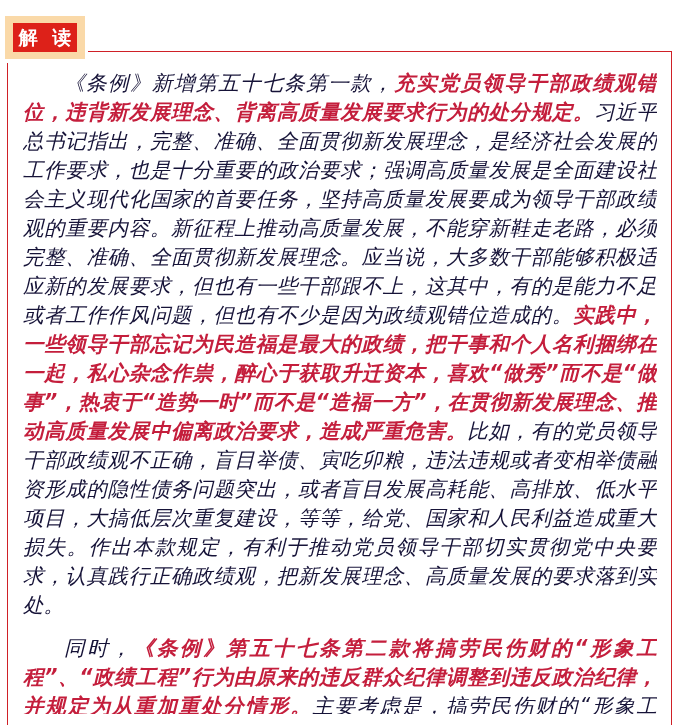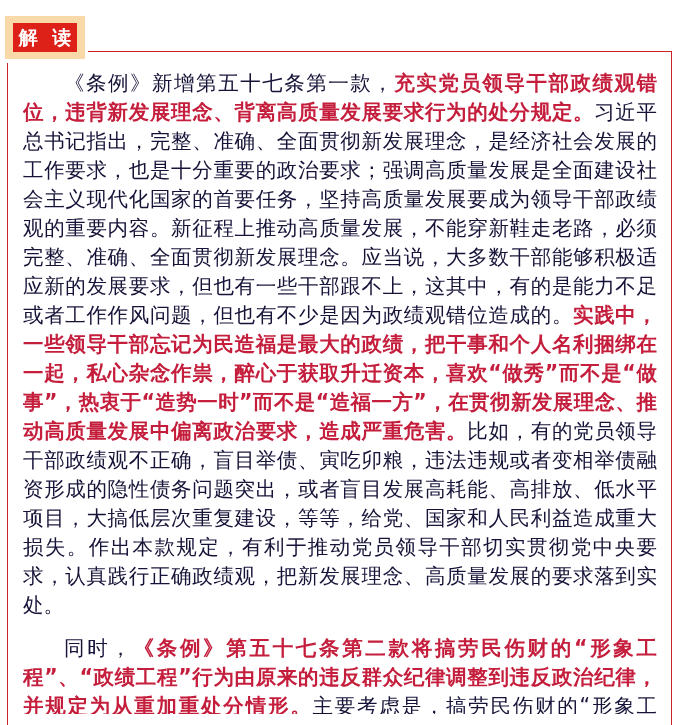--- a/index.html
+++ b/index.html
@@ -89,20 +89,21 @@
     margin: 0 0 14px 0;
     text-indent: 2em;
     font-size: 20.5px;
     line-height: 29px;
     color: #161338;
     text-align: justify;
     text-justify: inter-ideograph;
     font-family: "DejaVu Sans", "Liberation Sans", sans-serif;
     letter-spacing: 0px;
     word-break: break-all;
+    font-style: italic;
   }
   .para:last-child { margin-bottom: 0; }
 
   .hl {
     color: #C41E3C;
     font-weight: bold;
   }
 </style>
 </head>
 <body>

